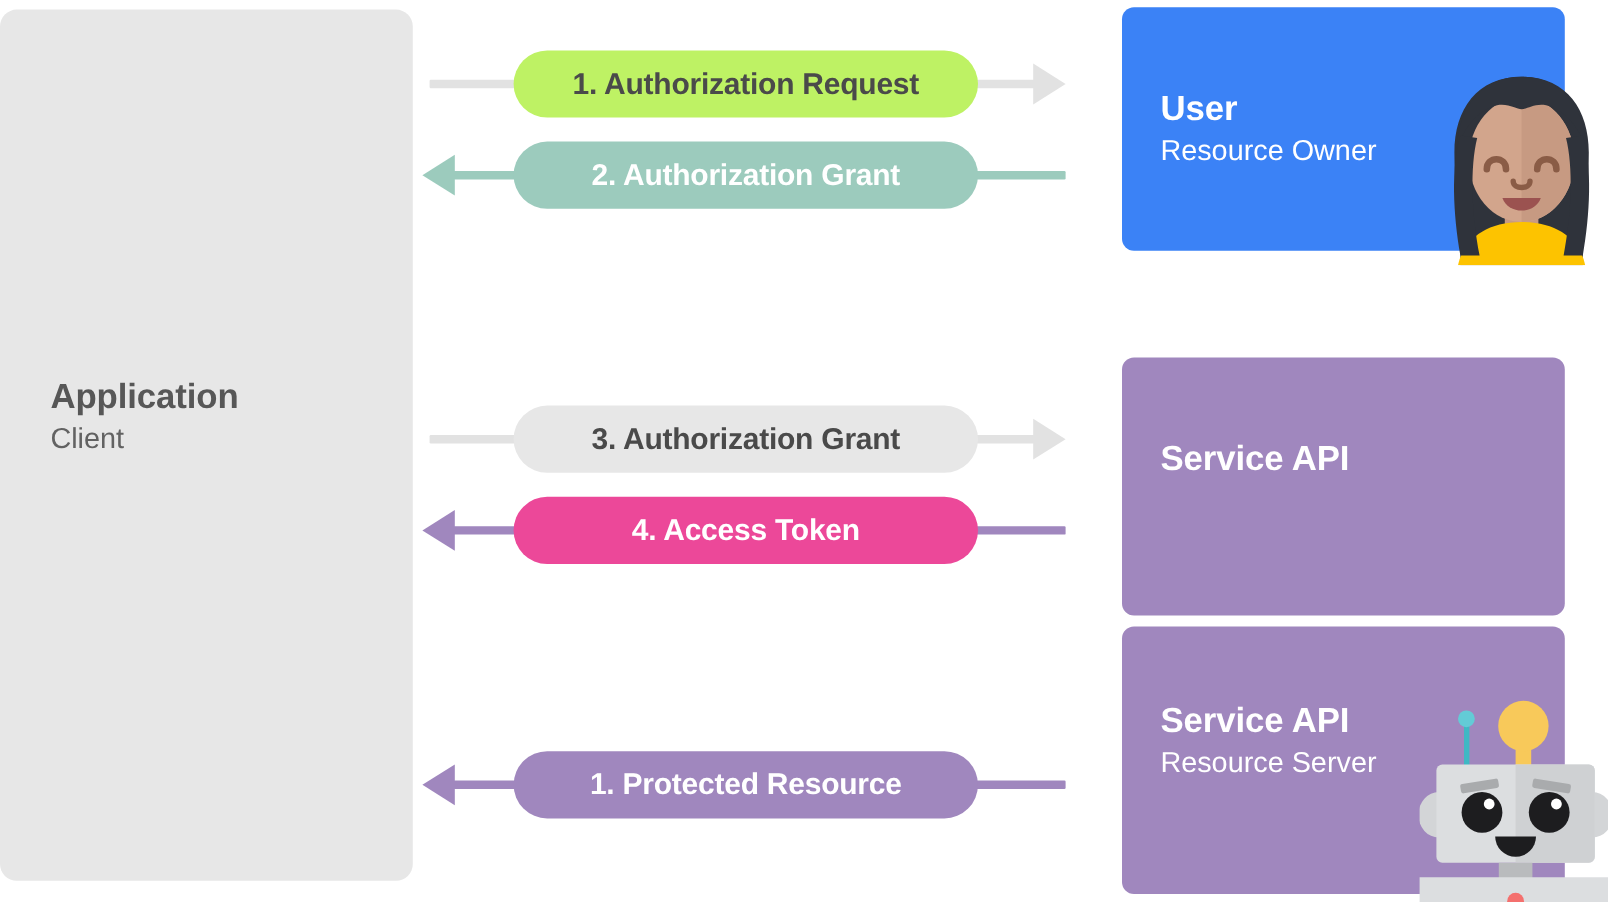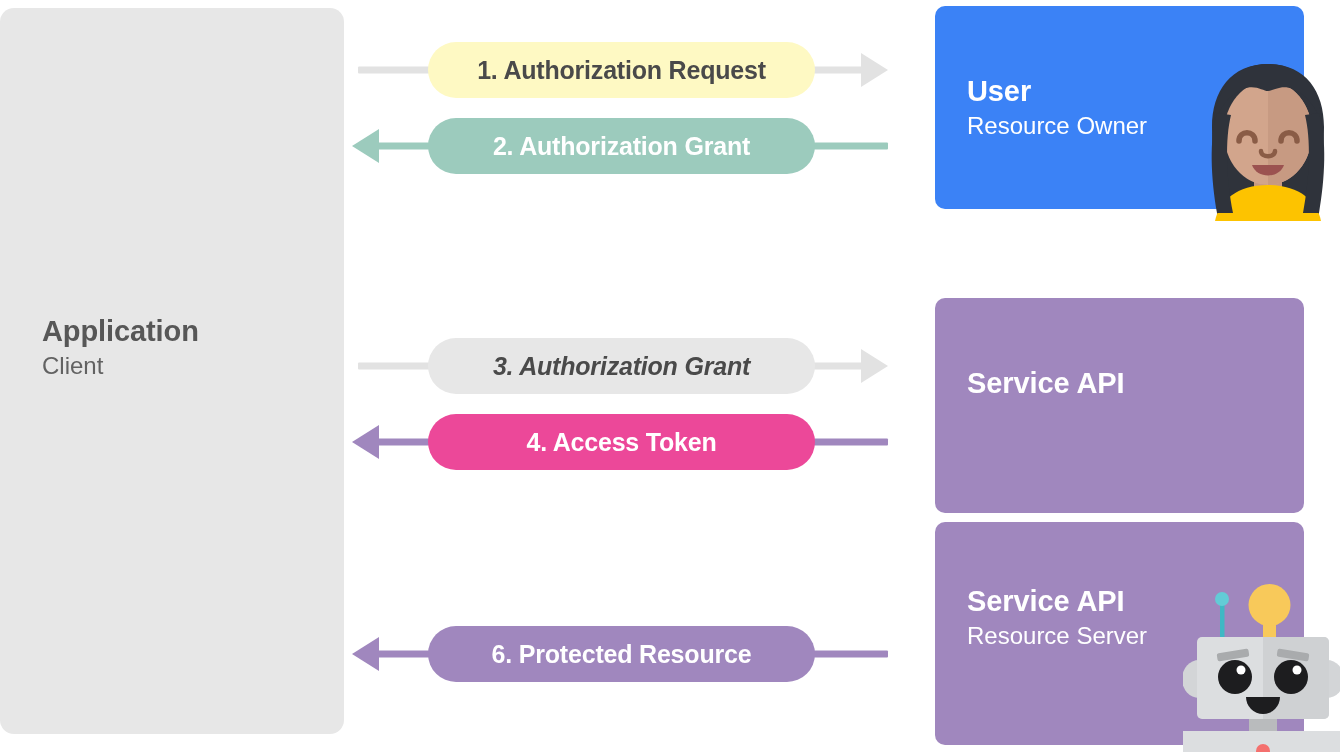--- a/index.html
+++ b/index.html
@@ -177,55 +177,55 @@
   <div class="app-panel">
     <div class="app-panel-text">
       <div class="app-title">Application</div>
       <div class="app-sub">Client</div>
     </div>
   </div>
 
   <div class="flow-row dir-right" style="top:42px;">
     <div class="flow-line" style="background:#e2e2e2;"></div>
     <div class="flow-head right" style="border-left:27px solid #e2e2e2;"></div>
-    <div class="flow-pill" style="background:#fef9c3;">
+    <div class="flow-pill" style="background:#bef264;">
       <span class="flow-label" style="color:#4a4a4a;">1. Authorization Request</span>
     </div>
   </div>
 
   <div class="flow-row dir-left" style="top:118px;">
     <div class="flow-line" style="background:#9ccbbd;"></div>
     <div class="flow-head left" style="border-right:27px solid #9ccbbd;"></div>
     <div class="flow-pill" style="background:#9ccbbd;">
       <span class="flow-label" style="color:#ffffff;">2. Authorization Grant</span>
     </div>
   </div>
 
   <div class="flow-row dir-right" style="top:338px;">
     <div class="flow-line" style="background:#e2e2e2;"></div>
     <div class="flow-head right" style="border-left:27px solid #e2e2e2;"></div>
-    <div class="flow-pill" style="background:#e7e7e7;font-style:italic;">
+    <div class="flow-pill" style="background:#e7e7e7;">
       <span class="flow-label" style="color:#4a4a4a;">3. Authorization Grant</span>
     </div>
   </div>
 
   <div class="flow-row dir-left" style="top:414px;">
     <div class="flow-line" style="background:#a087be;"></div>
     <div class="flow-head left" style="border-right:27px solid #a087be;"></div>
     <div class="flow-pill" style="background:#ec4899;">
       <span class="flow-label" style="color:#ffffff;">4. Access Token</span>
     </div>
   </div>
 
 
   <div class="flow-row dir-left" style="top:626px;">
     <div class="flow-line" style="background:#a087be;"></div>
     <div class="flow-head left" style="border-right:27px solid #a087be;"></div>
     <div class="flow-pill" style="background:#a087be;">
-      <span class="flow-label" style="color:#ffffff;">6. Protected Resource</span>
+      <span class="flow-label" style="color:#ffffff;">1. Protected Resource</span>
     </div>
   </div>
 
   <div class="entity entity-user">
     <div class="entity-text">
       <div class="entity-title">User</div>
       <div class="entity-sub">Resource Owner</div>
     </div>
 
     <svg class="avatar-woman" viewBox="0 0 150 160">

